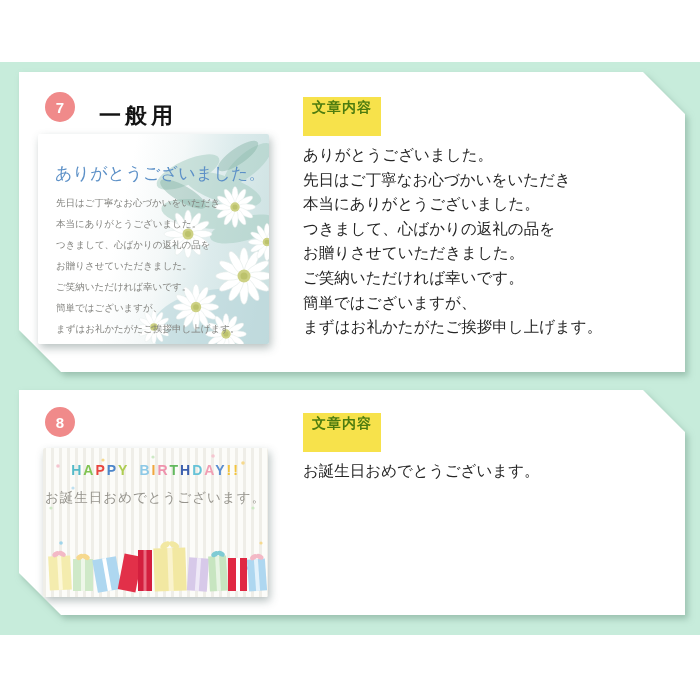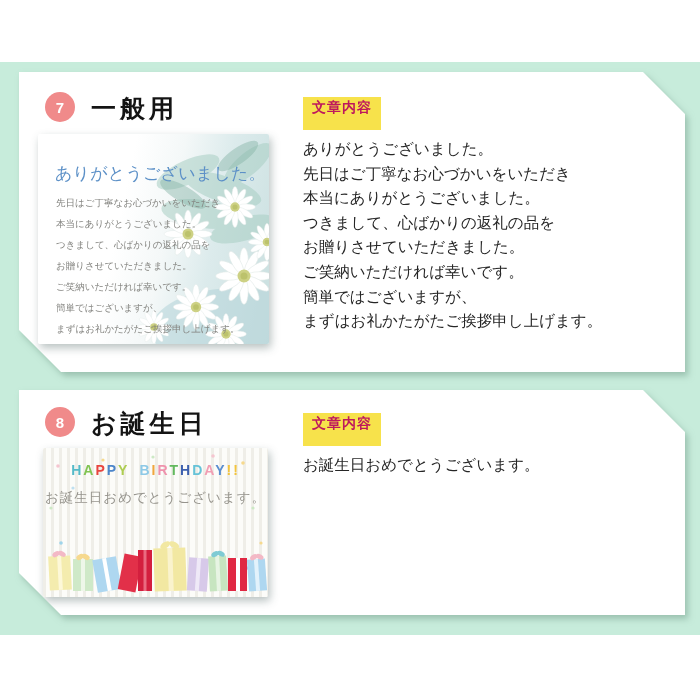--- a/index.html
+++ b/index.html
@@ -15,27 +15,27 @@
   .panel-wrap{position:absolute;filter:drop-shadow(3px 4px 3px rgba(110,150,132,.5));}
   .panel1{top:72px;height:300px;}
   .panel2{top:390px;height:225px;}
   .panel .inner{position:absolute;inset:0;}
   .badge{
     position:absolute;left:26px;width:30px;height:30px;border-radius:50%;
     display:flex;align-items:center;justify-content:center;
     color:#fff;font-size:15px;font-weight:bold;
   }
   .sec-title{
-    position:absolute;left:72px;font-size:25px;font-weight:bold;color:#141414;
-    letter-spacing:4px;line-height:30px;margin:0;
+    position:absolute;left:72px;font-size:22px;font-weight:bold;color:#141414;
+    letter-spacing:4px;line-height:30px;margin:8px;
   }
   .rightcol{position:absolute;left:284px;}
   .label{
-    display:inline-block;font-size:14px;font-weight:bold;color:#be185d;
-    padding:2px 9px 13px 9px;letter-spacing:1px;
+    display:inline-block;font-size:14px;font-weight:bold;color:#4d7c0f;
+    padding:2px 9px 19px 9px;letter-spacing:1px;
   }
   .msg{margin-top:7px;font-size:15.5px;line-height:24.6px;color:#262626;}
   
   .card{position:absolute;border-radius:2px;box-shadow:2px 4px 8px rgba(55,80,78,.35);overflow:hidden;}
   .card-thanks{
     left:19px;top:62px;width:231px;height:210px;
     background:linear-gradient(102deg,#ffffff 36%,#f4f8f8 54%,#dcebec 72%,#c9dfdf 100%);
   }
   .card-thanks .flowers{position:absolute;inset:0;}
   .card-thanks .c-title{
@@ -147,21 +147,20 @@
       </div>
     </section>
   </div>
 
   <div class="panel-wrap panel2" style="left:19px;width:666px;height:225px;">
     <section class="panel panel2" style="top:0;left:0;">
       <div class="inner">
         <div class="badge" style="top: 17px; background-color: rgb(240, 138, 138);">
           <span>8</span>
         </div>
-        <h2 class="sec-title" style="top:18px;">お誕生日</h2>
 
         <div class="card card-bday">
           <svg class="deco" viewBox="0 0 225 149" aria-hidden="true">
             <g>
               <circle cx="15" cy="18" r="1.8" fill="#f5c6d0"></circle>
               <circle cx="30" cy="40" r="1.6" fill="#bfe0f0"></circle>
               <circle cx="60" cy="12" r="1.6" fill="#f6d98e"></circle>
               <circle cx="110" cy="9" r="1.6" fill="#cde9c5"></circle>
               <circle cx="170" cy="8" r="1.8" fill="#f5c6d0"></circle>
               <circle cx="200" cy="15" r="1.8" fill="#f6d98e"></circle>

